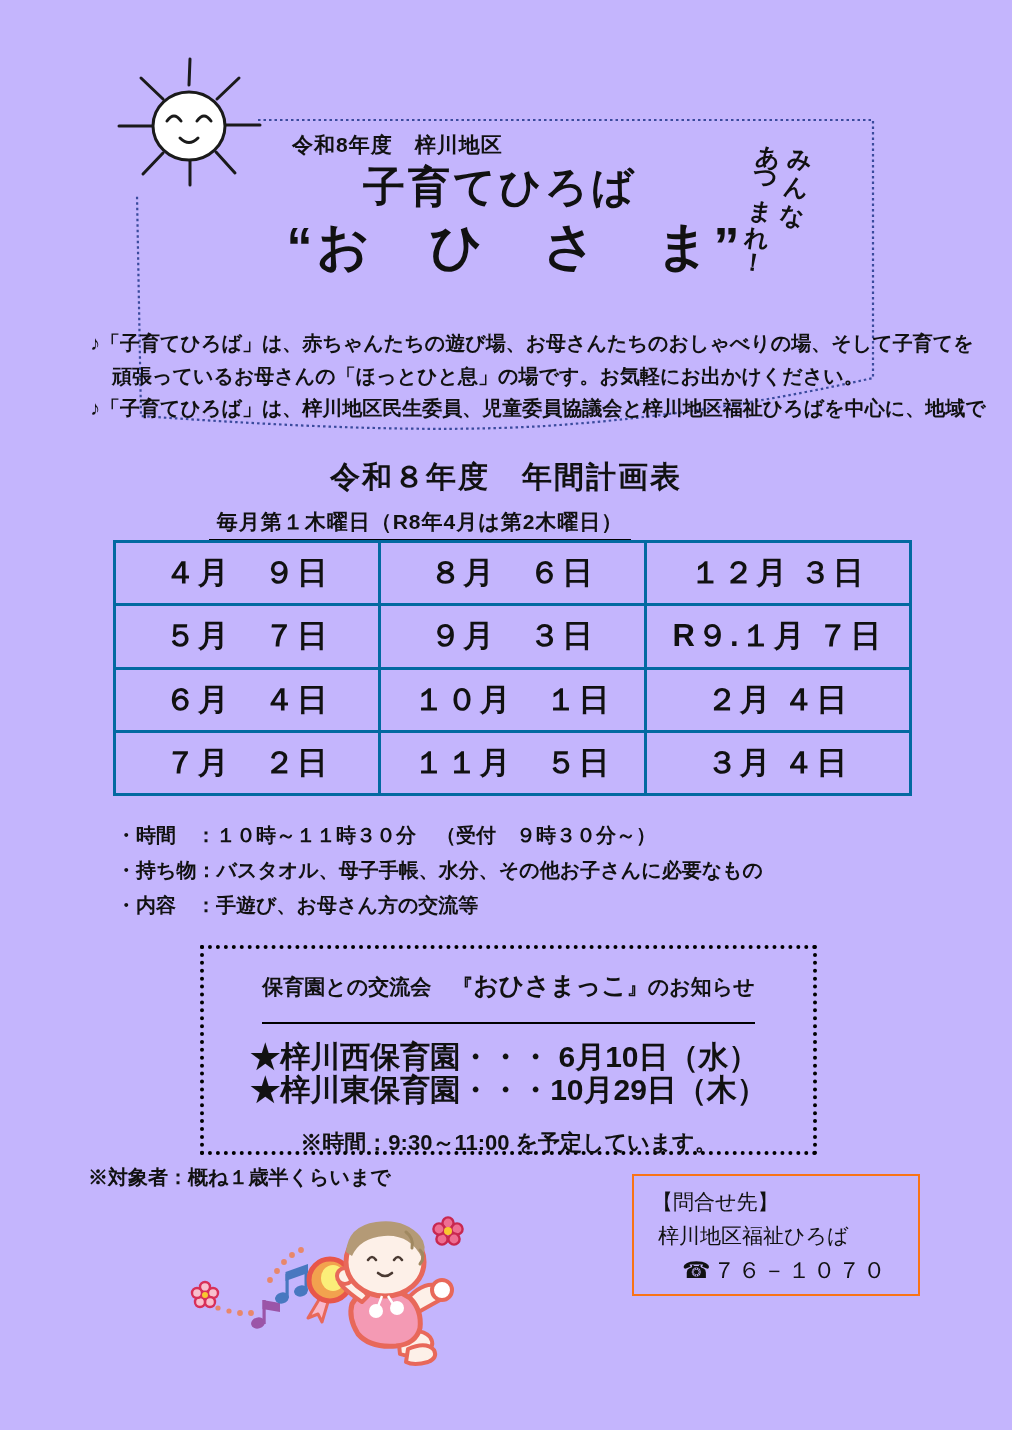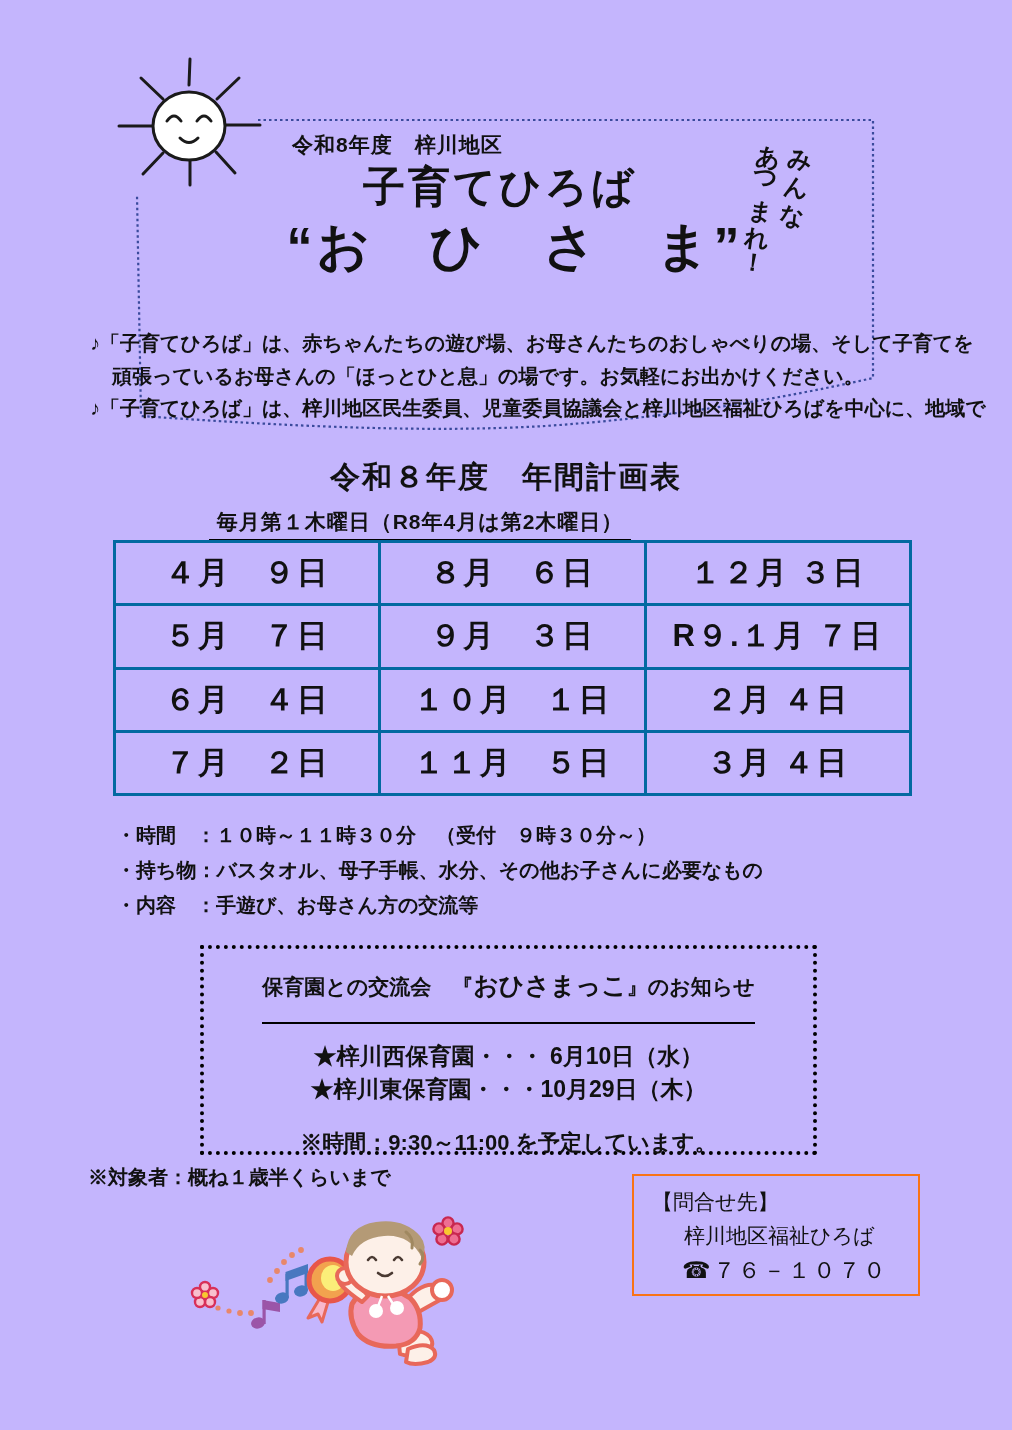--- a/index.html
+++ b/index.html
@@ -44,32 +44,32 @@
   .details div { line-height:35px; white-space:nowrap; }
 
   
   .notice-box { position:absolute; left:200px; top:945px; width:617px; height:210px;
                 border:4px dotted #000; text-align:center; }
   .notice-heading { margin-top:20px; }
   .nh-wrap { display:inline-block; border-bottom:2px solid #000; padding-bottom:20px;
              font-size:21px; font-weight:600; }
   .nh-bold { font-size:25px; font-weight:bold; }
   .notice-items { margin-top:16px; }
-  .notice-items-inner { display:inline-block; text-align:center; font-size:23px;
+  .notice-items-inner { display:inline-block; text-align:left; font-size:30px;
                         font-weight:600; line-height:33px; }
   .notice-time { margin-top:22px; font-size:22px; font-weight:600; }
 
   
   .target-note { position:absolute; left:88px; top:1164px; font-size:20px; font-weight:600; }
   .baby { position:absolute; left:170px; top:1210px; width:320px; height:190px; }
   .contact-box { position:absolute; left:632px; top:1174px; width:288px; height:122px;
                  border:2px solid #f97316; padding-top:9px; font-size:21px; }
   .contact-box div { line-height:34px; white-space:nowrap; }
   .contact-heading { margin-left:18px; }
-  .contact-name { margin-left:50px; }
+  .contact-name { margin-left:24px; }
   .contact-phone { margin-left:48px; font-size:23px; letter-spacing:2px; }
 </style>
 </head>
 <body>
 
 <div class="page">
 
   <svg class="sun" viewBox="0 0 170 140">
     <g stroke="#1a1a1a" stroke-width="3" fill="none" stroke-linecap="round">
       <line x1="87" y1="6" x2="86" y2="32"></line>

